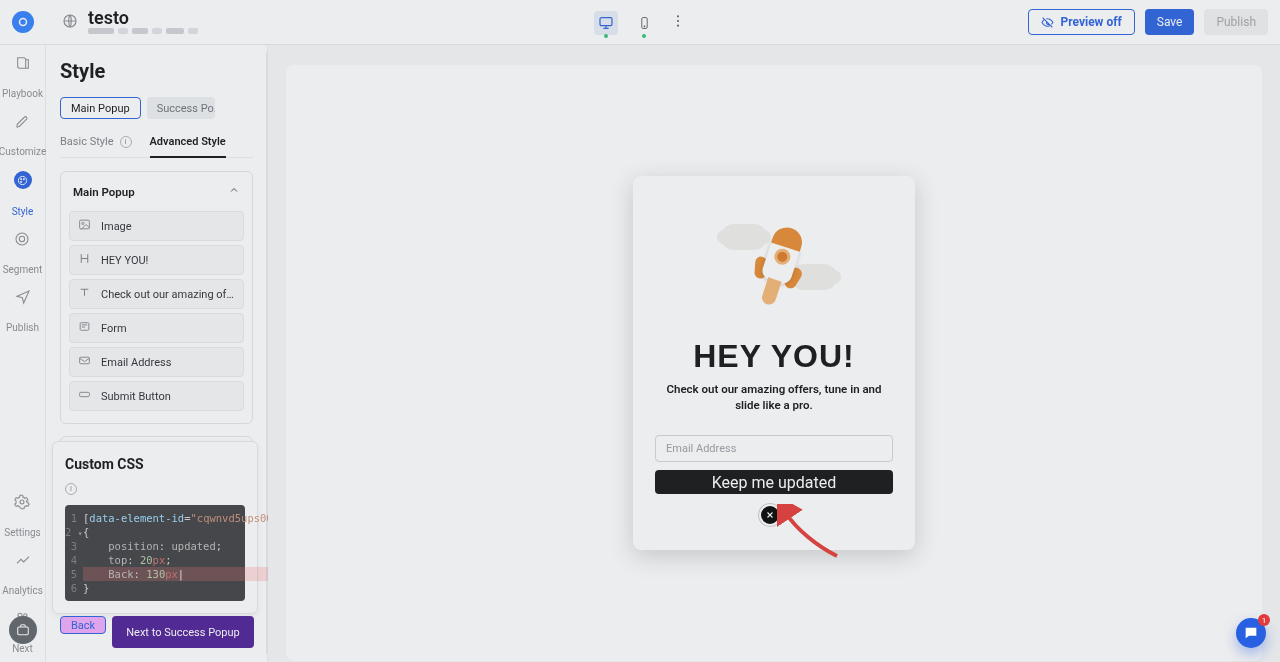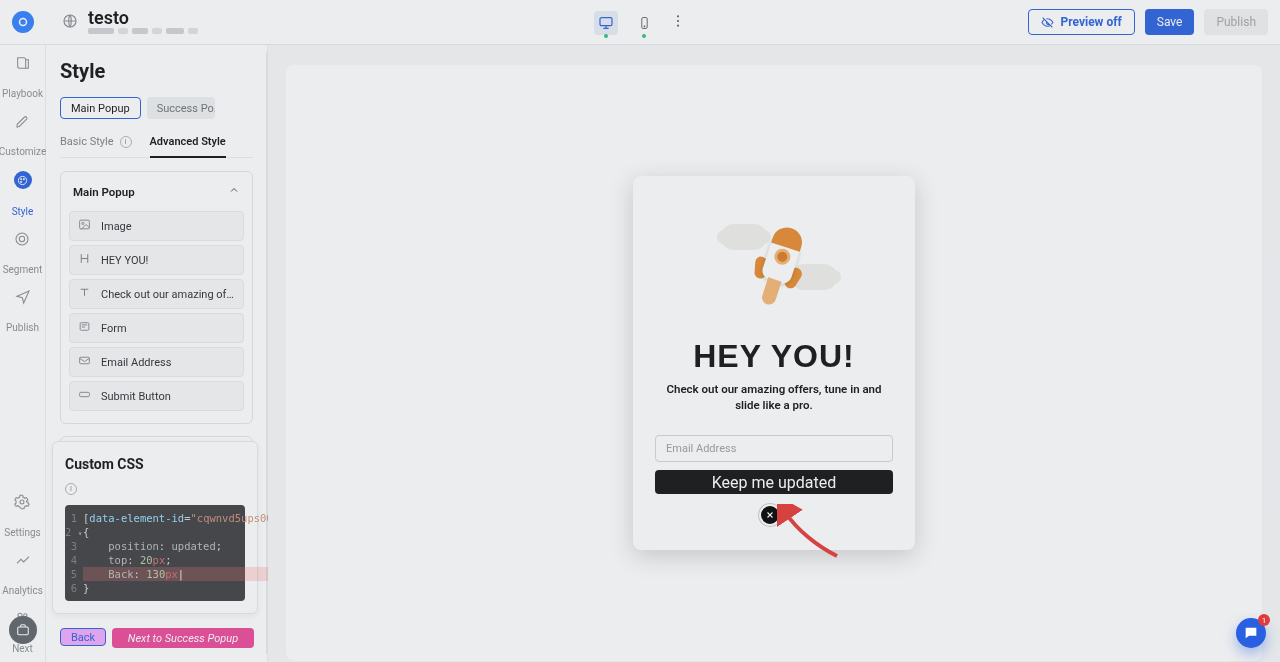--- a/index.html
+++ b/index.html
@@ -137,22 +137,22 @@
   .caret { color:#e0e0e0;}
   .fold {font-size:8px; color:#9da0a6;}
 
   
   .pane-footer { position:absolute; left:60px; bottom:14px; width:194px; display:flex; gap:6px;}
   .btn-back {
     flex:0 0 46px; height:18px; border:1px solid #2860e1; color:#2860e1; background:#f0abfc;
     border-radius:4px; font-size:11px; display:flex; align-items:center; justify-content:center; cursor:pointer;
   }
   .btn-next {
-    flex:1; height:20px; background:#ec4899; color:#fff; border-radius:4px;
-    font-size:11px; display:flex; align-items:center; justify-content:center; cursor:pointer;font-style:italic;
+    flex:1; height:32px; background:#4c1d95; color:#fff; border-radius:4px;
+    font-size:11px; display:flex; align-items:center; justify-content:center; cursor:pointer;
   }
 
   
   .canvas {
     position:absolute; left:268px; right:0; top:45px; bottom:0;
     background:#f6f7f9;
     display:flex; align-items:flex-start; justify-content:center;
     padding:20px 18px;
   }
   .canvas-white {

